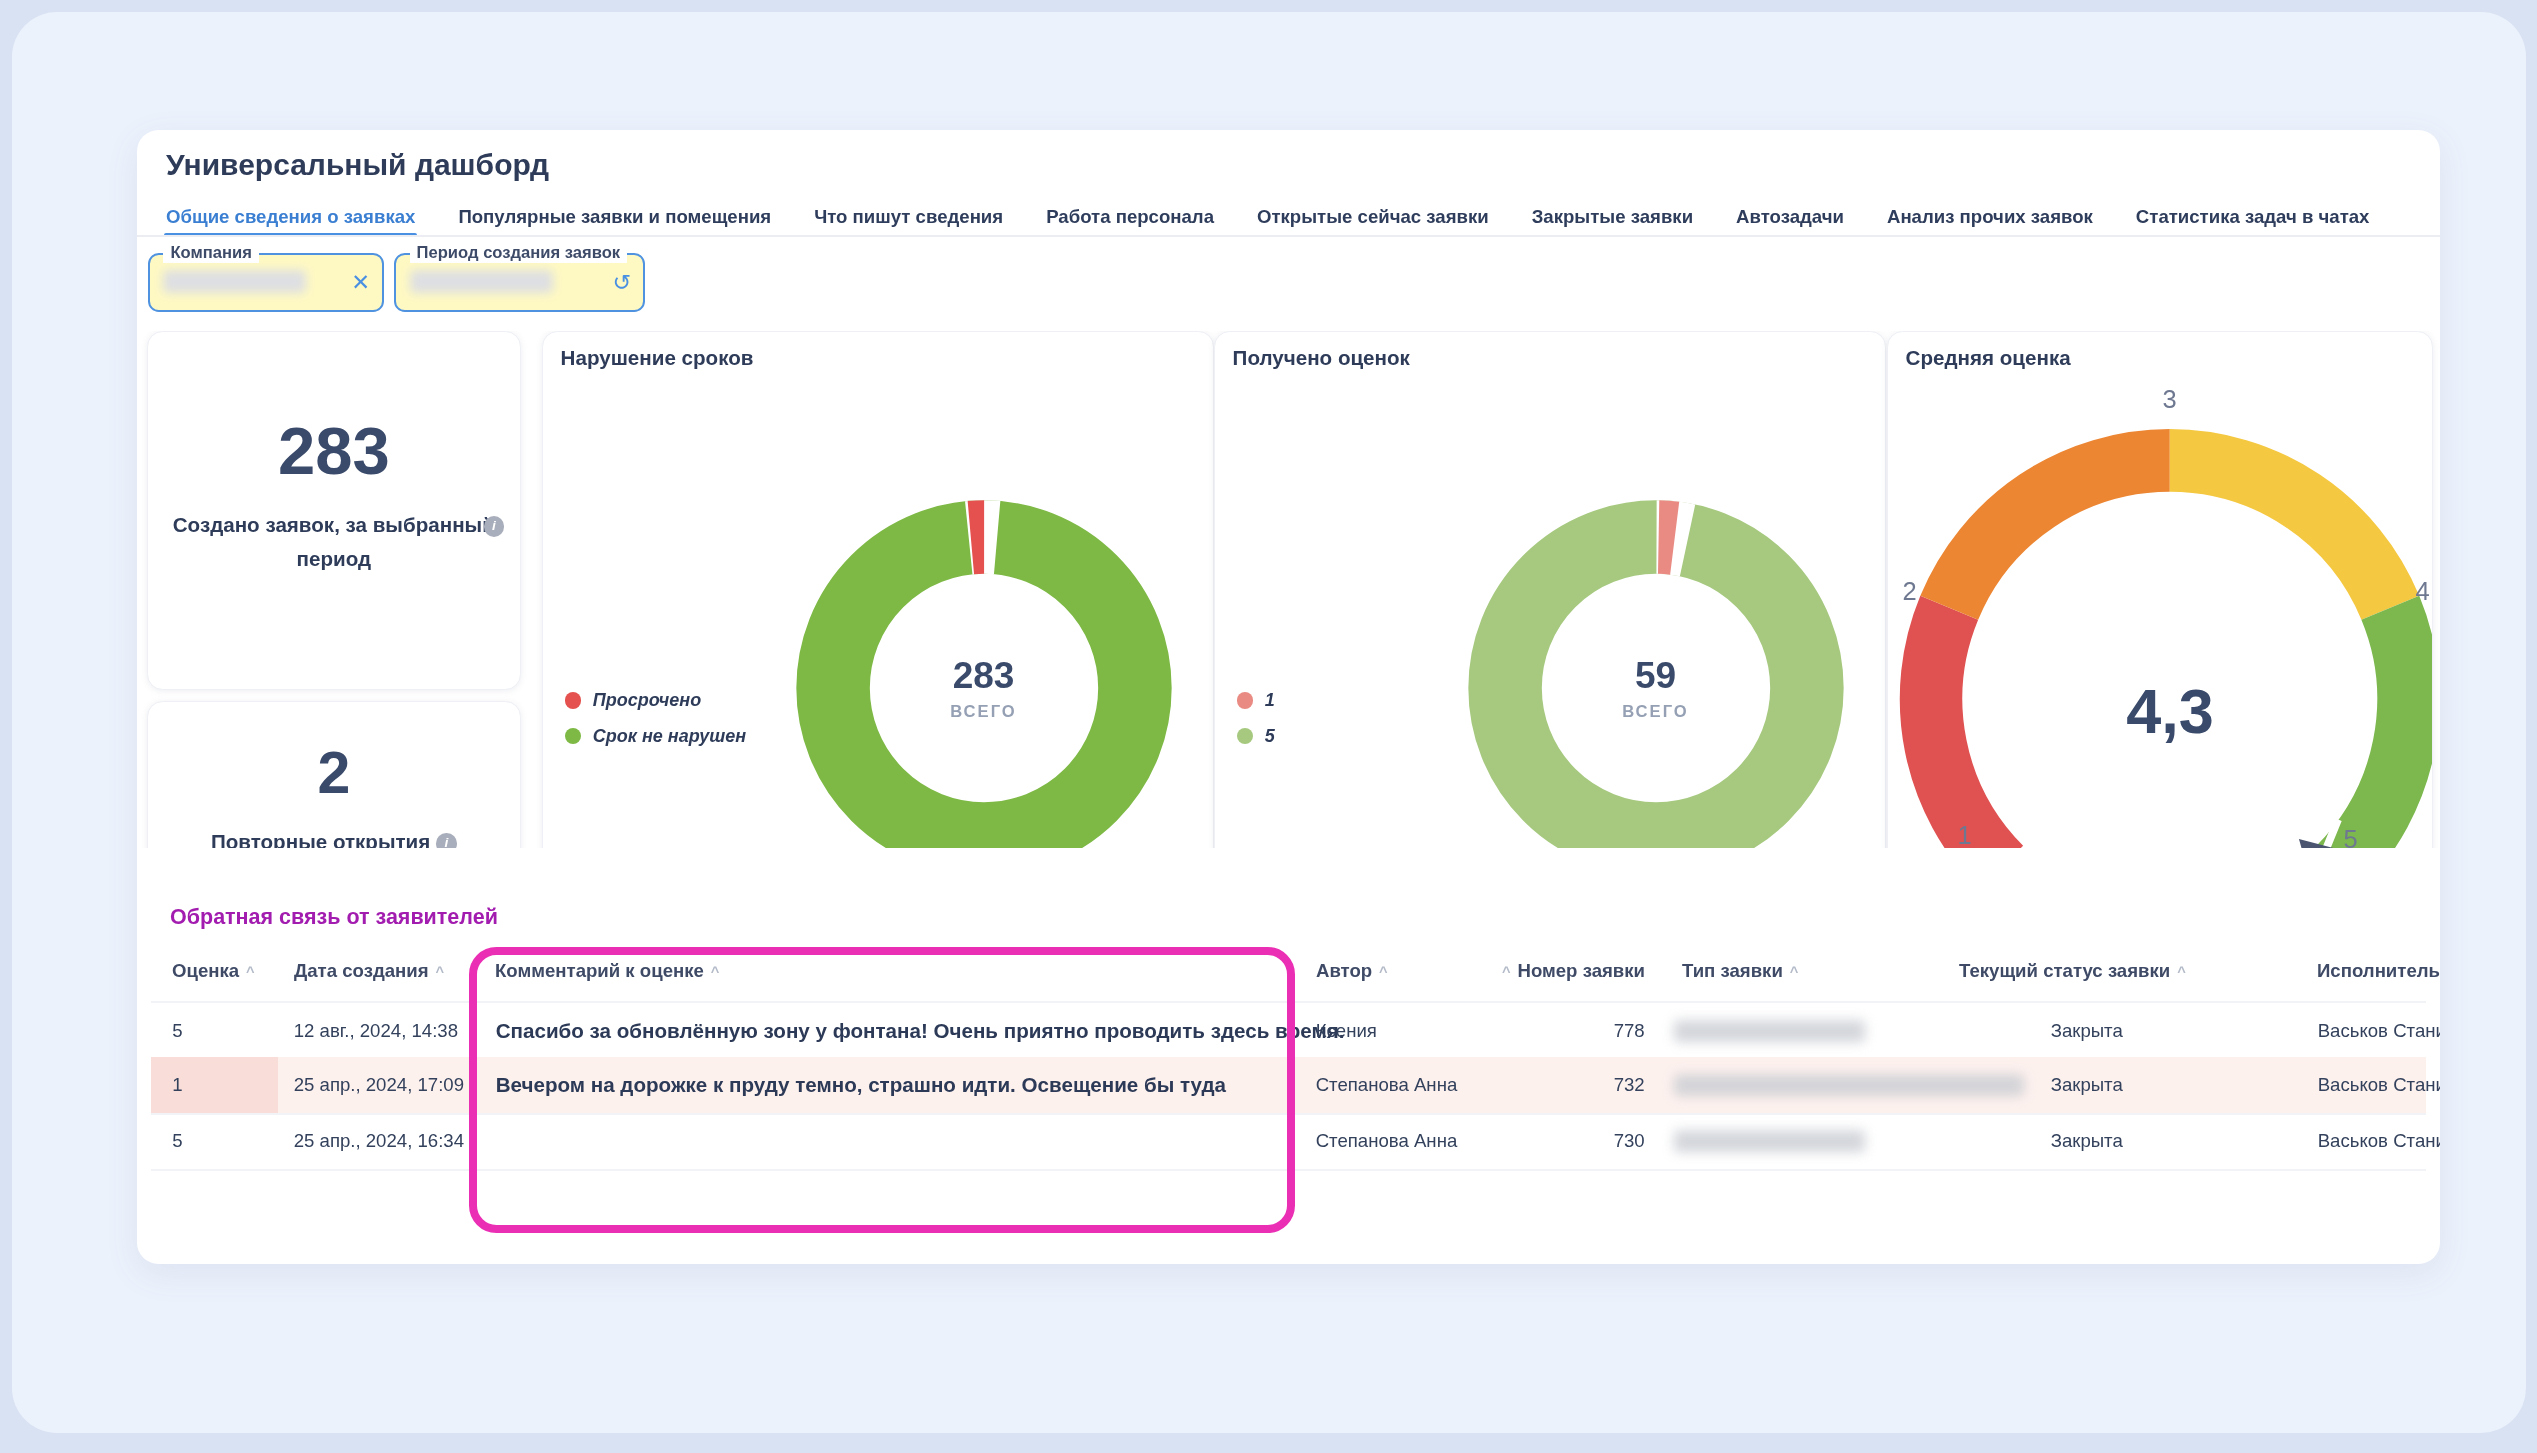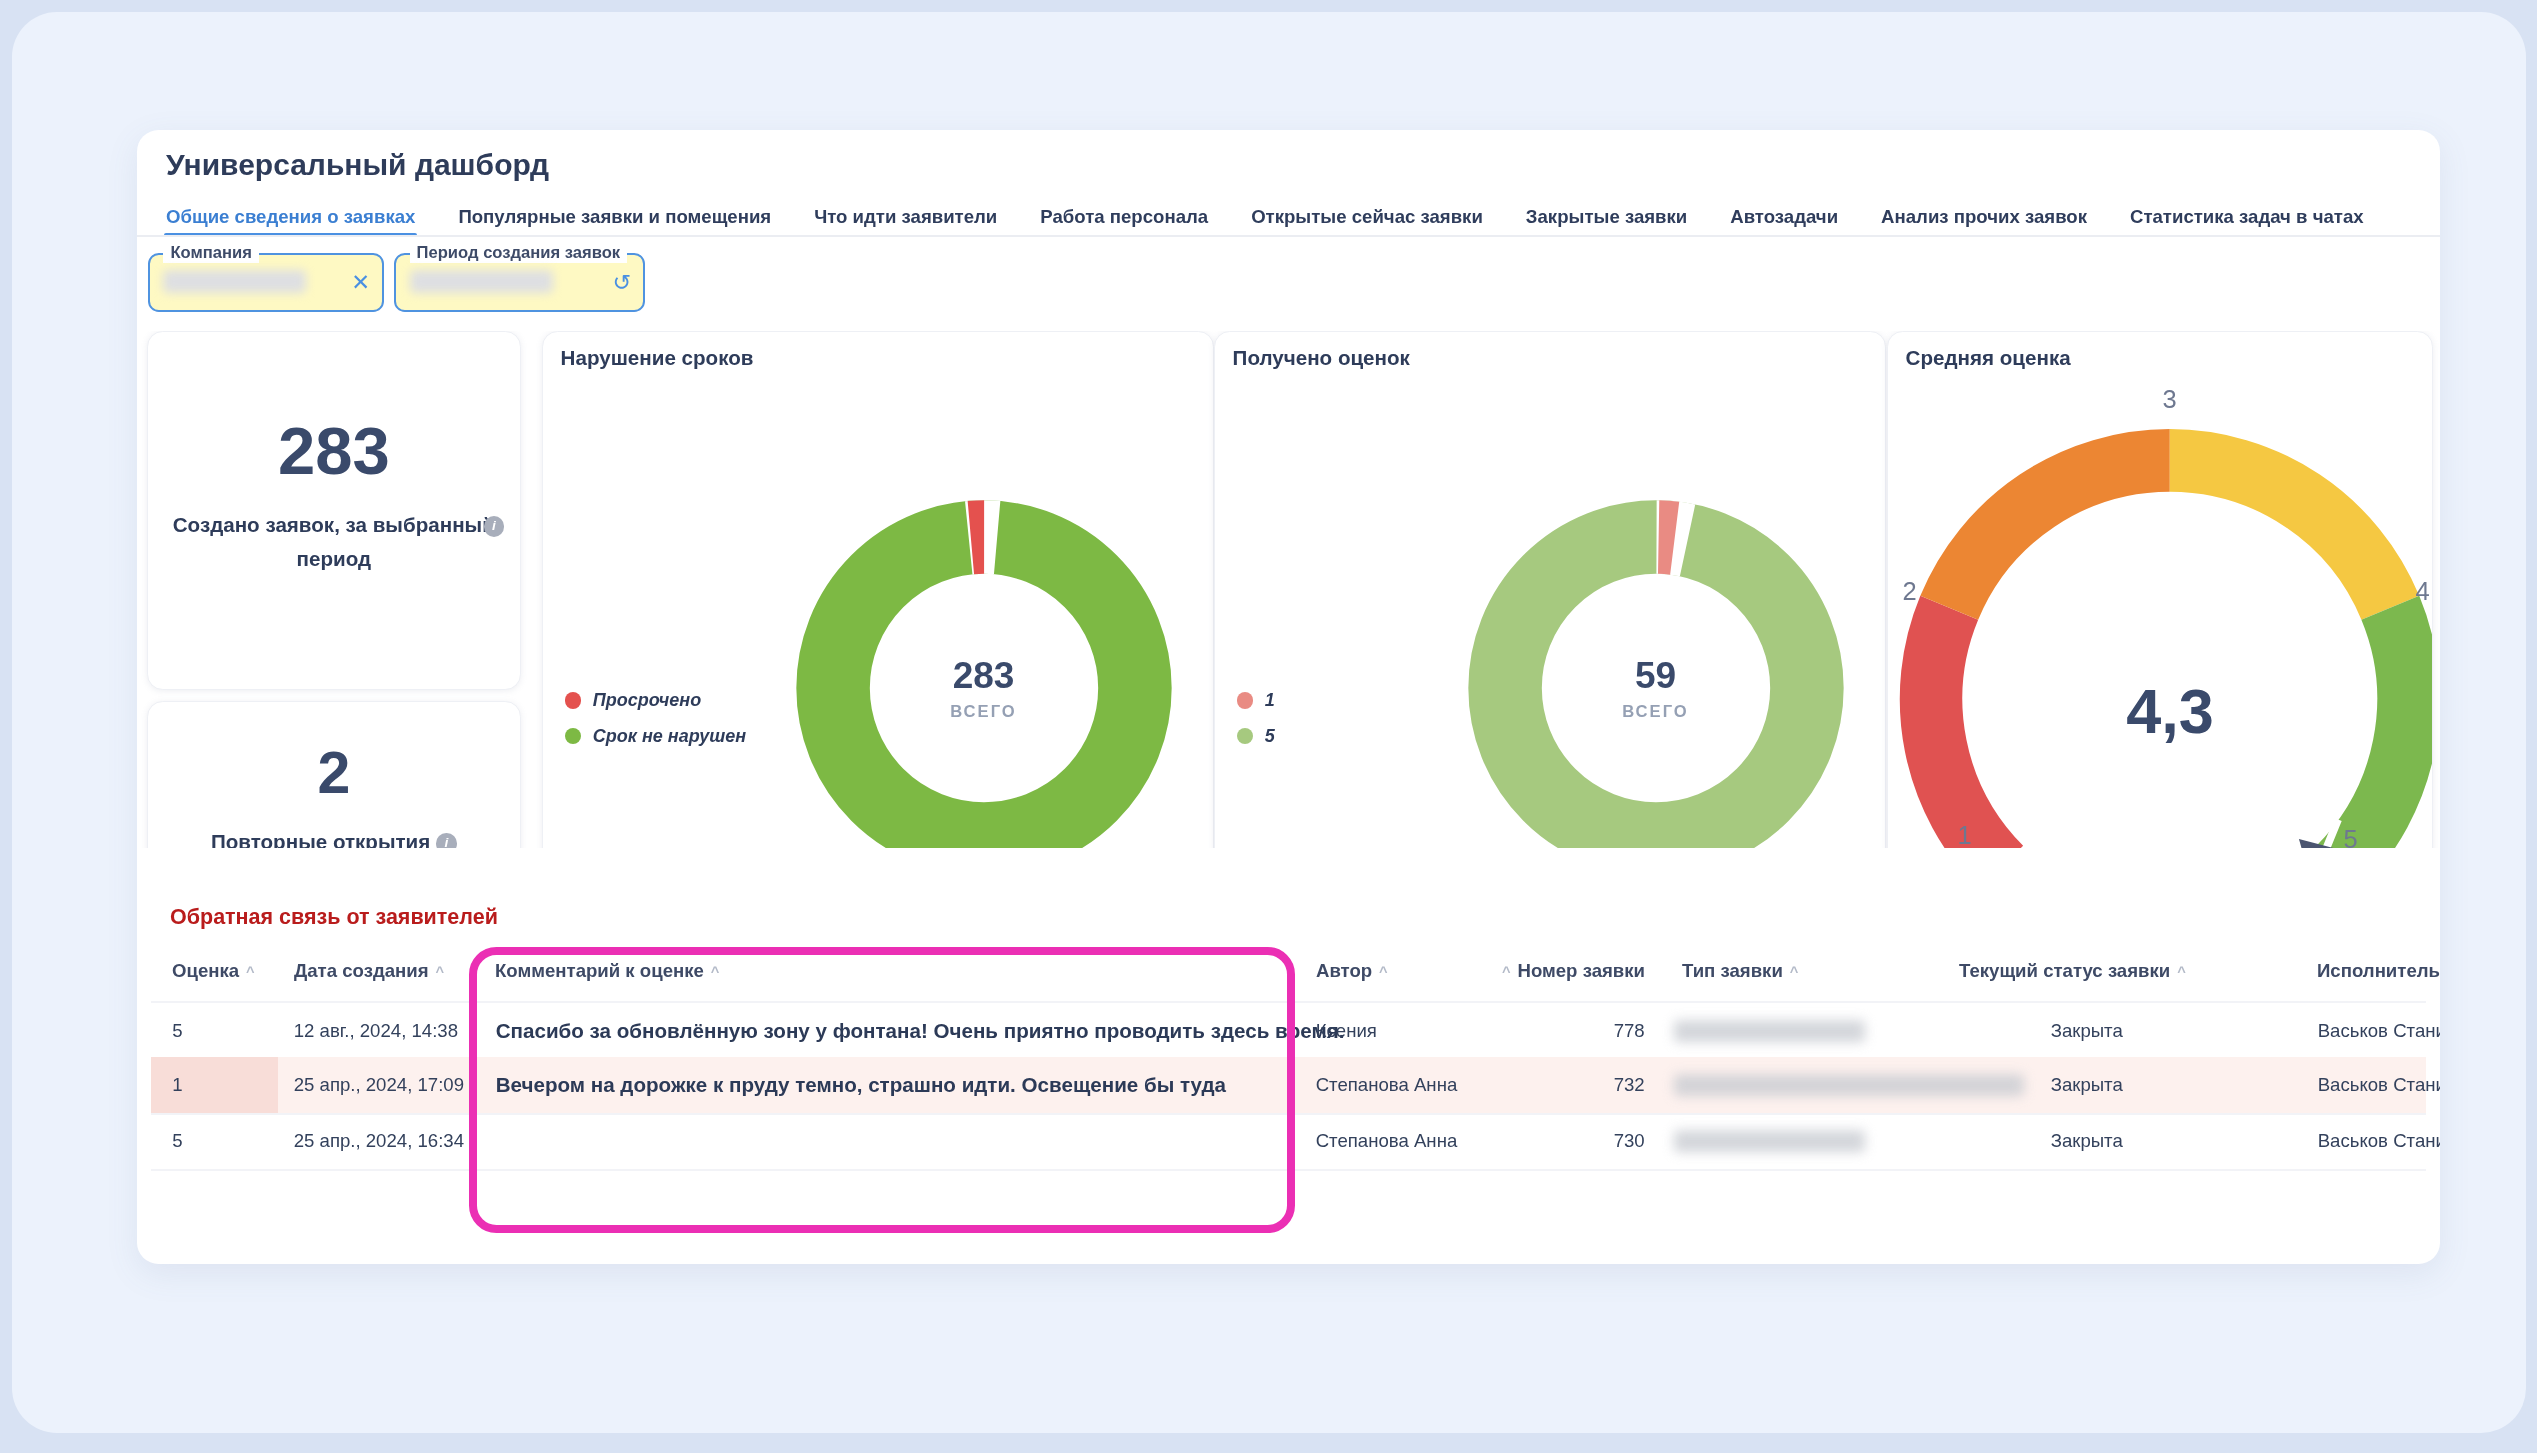--- a/index.html
+++ b/index.html
@@ -61,21 +61,21 @@
   .legend-item{display:flex;align-items:center;gap:11.7px;}
   .legend-dot{width:16.6px;height:16.6px;border-radius:50%;flex:none;}
   .legend-label{font-size:18px;font-weight:700;color:#2e3c5a;font-style:italic;}
   
   .gauge-svg{position:absolute;left:0;top:0;}
   .seg{fill:none;stroke-width:64;}
   .seg-red{stroke:#e05251;} .seg-orange{stroke:#ec8633;} .seg-yellow{stroke:#f5c842;} .seg-green{stroke:#7cb84e;}
   .gauge-tick{position:absolute;width:43px;text-align:center;font-size:25.5px;color:#6e7890;}
   .gauge-value{position:absolute;left:135px;top:343px;width:294px;text-align:center;font-size:63px;font-weight:700;color:#3a4a6b;}
   
-  .feedback-title{position:absolute;left:33px;top:775px;font-size:21.5px;font-weight:700;color:#b91c1c;}
+  .feedback-title{position:absolute;left:33px;top:775px;font-size:21.5px;font-weight:700;color:#a21caf;}
   .thead{position:absolute;left:0;top:820px;width:2303px;height:47px;}
   .th{position:absolute;top:9.8px;font-size:18.6px;font-weight:600;color:#3e4a66;white-space:nowrap;}
   .sort{font-size:14.7px;font-weight:700;color:#b3bac8;margin-left:6.9px;}
   .sort.pre{margin-left:0;margin-right:6.9px;}
   .th-rating{left:35px;} .th-date{left:157px;} .th-comment{left:358px;} .th-author{left:1179px;}
   .th-number{left:1361px;width:147px;text-align:right;} .th-type{left:1545px;} .th-status{left:1822px;} .th-executor{left:2180px;}
   .row{position:absolute;left:13.7px;width:2275px;height:56px;border-bottom:2px solid #f2f3f7;cursor:pointer;}
   .row-1{top:871px;border-top:2px solid #f2f3f7;} .row-2{top:927px;background:#fdf1ee;} .row-3{top:983px;}
   .rating-flag{position:absolute;left:0;top:0;width:127px;height:100%;background:#f8ddd8;}
   .cell{position:absolute;top:50%;transform:translateY(-50%);font-size:18.6px;color:#33415c;white-space:nowrap;}
@@ -93,21 +93,21 @@
 
 <div class="outer-panel"></div>
 
 <div class="card">
 
   <div class="page-title">Универсальный дашборд</div>
 
   <div class="tabs">
     <div class="tab active">Общие сведения о заявках</div>
     <div class="tab">Популярные заявки и помещения</div>
-    <div class="tab">Что идти заявители</div>
+    <div class="tab">Что пишут сведения</div>
     <div class="tab">Работа персонала</div>
     <div class="tab">Открытые сейчас заявки</div>
     <div class="tab">Закрытые заявки</div>
     <div class="tab">Автозадачи</div>
     <div class="tab">Анализ прочих заявок</div>
     <div class="tab">Статистика задач в чатах</div>
   </div>
   <div class="tabs-divider"></div>
 
   <div class="filter filter-company">

